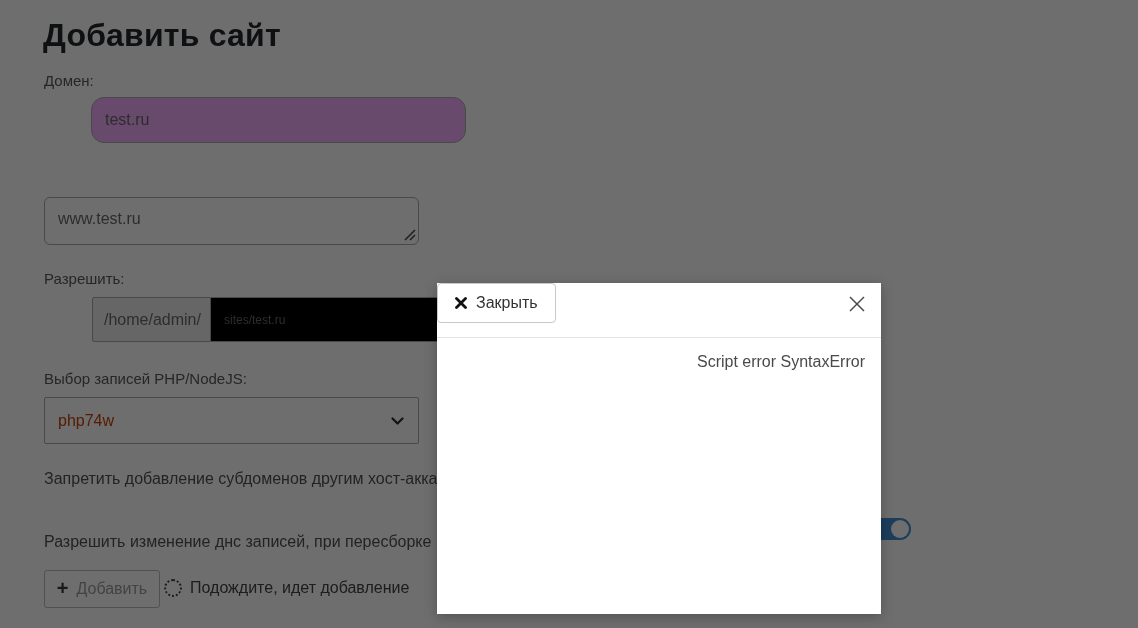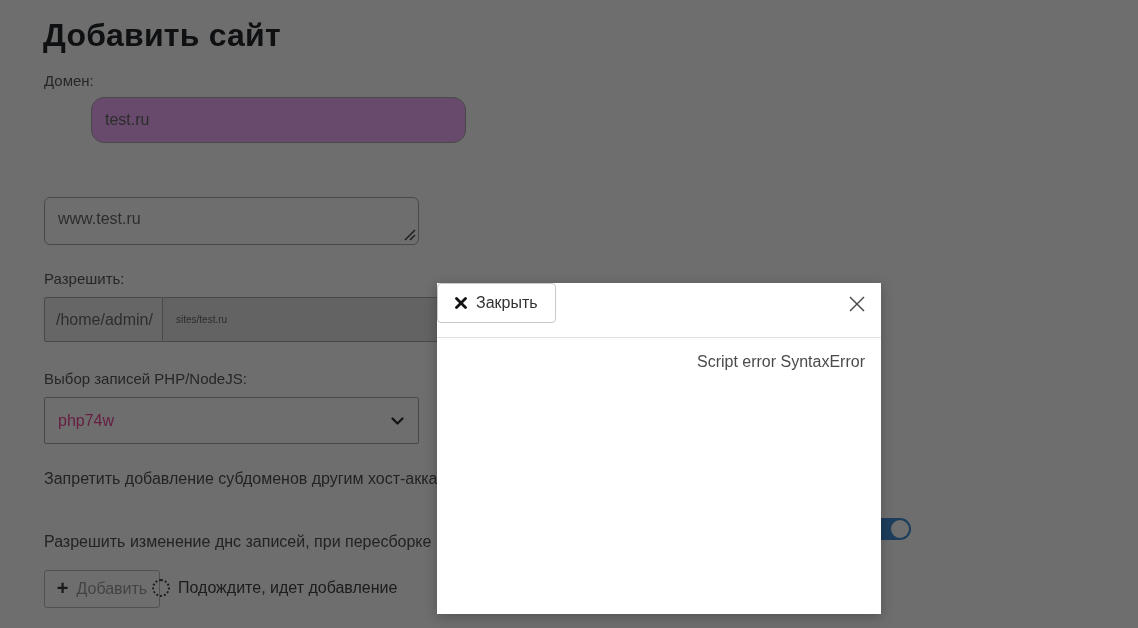--- a/index.html
+++ b/index.html
@@ -39,32 +39,32 @@
     border:1px solid #a9a9a9;border-radius:6px;background:#fff;
     padding:12px 13px 0 13px;font-size:16px;color:#686868;
     font-family:"Liberation Sans", sans-serif;outline:none;overflow:hidden;
   }
   .resize-handle{position:absolute;right:3px;bottom:4px;pointer-events:auto;}
   .lbl-dir{top:270px;}
   .dir-group{left:44px;top:297px;display:flex;width:577px;height:45px;box-sizing:border-box;}
   .dir-prefix{
     width:119px;box-sizing:border-box;border:1px solid #a9a9a9;border-radius:2px 0 0 2px;
     background:#ececec;color:#6a6a6a;font-size:16px;
-    display:flex;align-items:center;padding-left:11px;
+    display:flex;align-items:center;padding-left:11px;margin-left:48px;
   }
   .dir-input{
     flex:1;box-sizing:border-box;border:1px solid #a9a9a9;border-left:none;
-    border-radius:0 2px 2px 0;background:#e5e5e5;padding:0 13px;
-    font-size:10px;color:#686868;font-family:"Liberation Sans", sans-serif;outline:none;
+    border-radius:0 2px 2px 0;background:#000000;padding:0 13px;
+    font-size:12px;color:#686868;font-family:"Liberation Sans", sans-serif;outline:none;
   }
   .lbl-php{top:370px;}
   .select-box{
     left:44px;top:397px;width:375px;height:47px;box-sizing:border-box;
     border:1px solid #a9a9a9;border-radius:2px;background:#fff;
-    font-size:16px;color:#ec4899;line-height:45px;padding-left:13px;
+    font-size:16px;color:#c2410c;line-height:45px;padding-left:13px;
     cursor:pointer;
   }
   .select-box .chev{position:absolute;right:14px;top:19px;}
   .opt-text{left:44px;font-size:16px;color:#515151;white-space:nowrap;}
   .opt1{top:470px;}
   .opt2{top:489px;margin-top:44px;}
   .toggle{
     left:867px;top:518px;width:44px;height:22px;border-radius:11px;
     background:#418fd5;cursor:pointer;
   }
@@ -73,21 +73,21 @@
     border-radius:50%;background:#ffffff;
   }
   .submit-btn{
     left:44px;top:570px;width:116px;height:38px;box-sizing:border-box;
     background:#fff;border:1px solid #bdbdbd;border-radius:3px;
     display:flex;align-items:center;justify-content:center;gap:8px;
     font-size:16px;color:#9b9b9b;font-family:"Liberation Sans", sans-serif;
   }
   .plus-glyph{font-size:20px;font-weight:bold;color:#3a3a3a;line-height:1;margin-top:-2px;}
   .progress-row{
-    left:152px;top:579px;display:flex;align-items:center;gap:8px;
+    left:164px;top:579px;display:flex;align-items:center;gap:8px;
     font-size:16px;color:#434343;
   }
   .spinner{
     width:14px;height:14px;border:2px dotted #3f3f3f;border-radius:50%;
     flex:0 0 auto;
   }
   
   .overlay{inset:0;background:rgba(0,0,0,0.57);z-index:5;}
   .modal{
     left:437px;top:283px;width:444px;height:331px;background:#ffffff;z-index:10;

